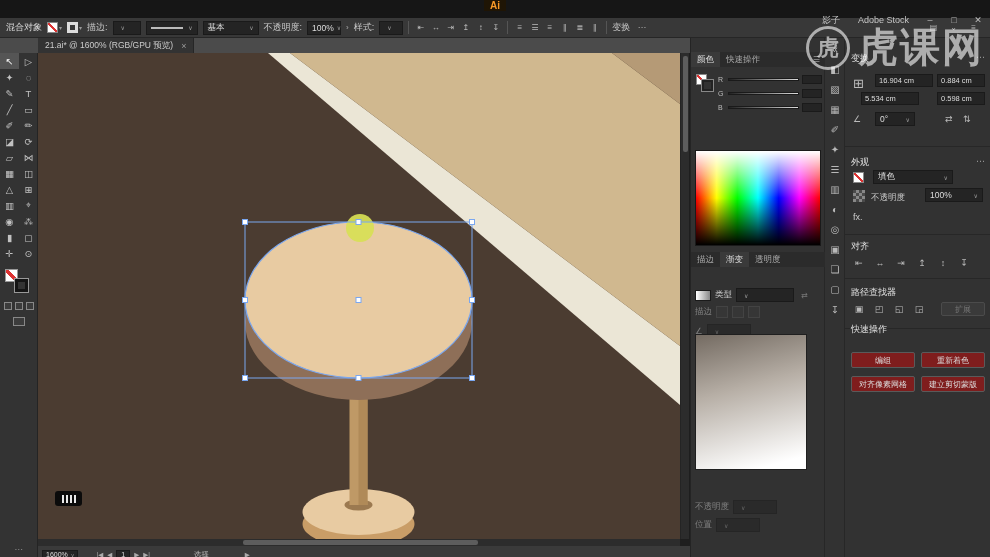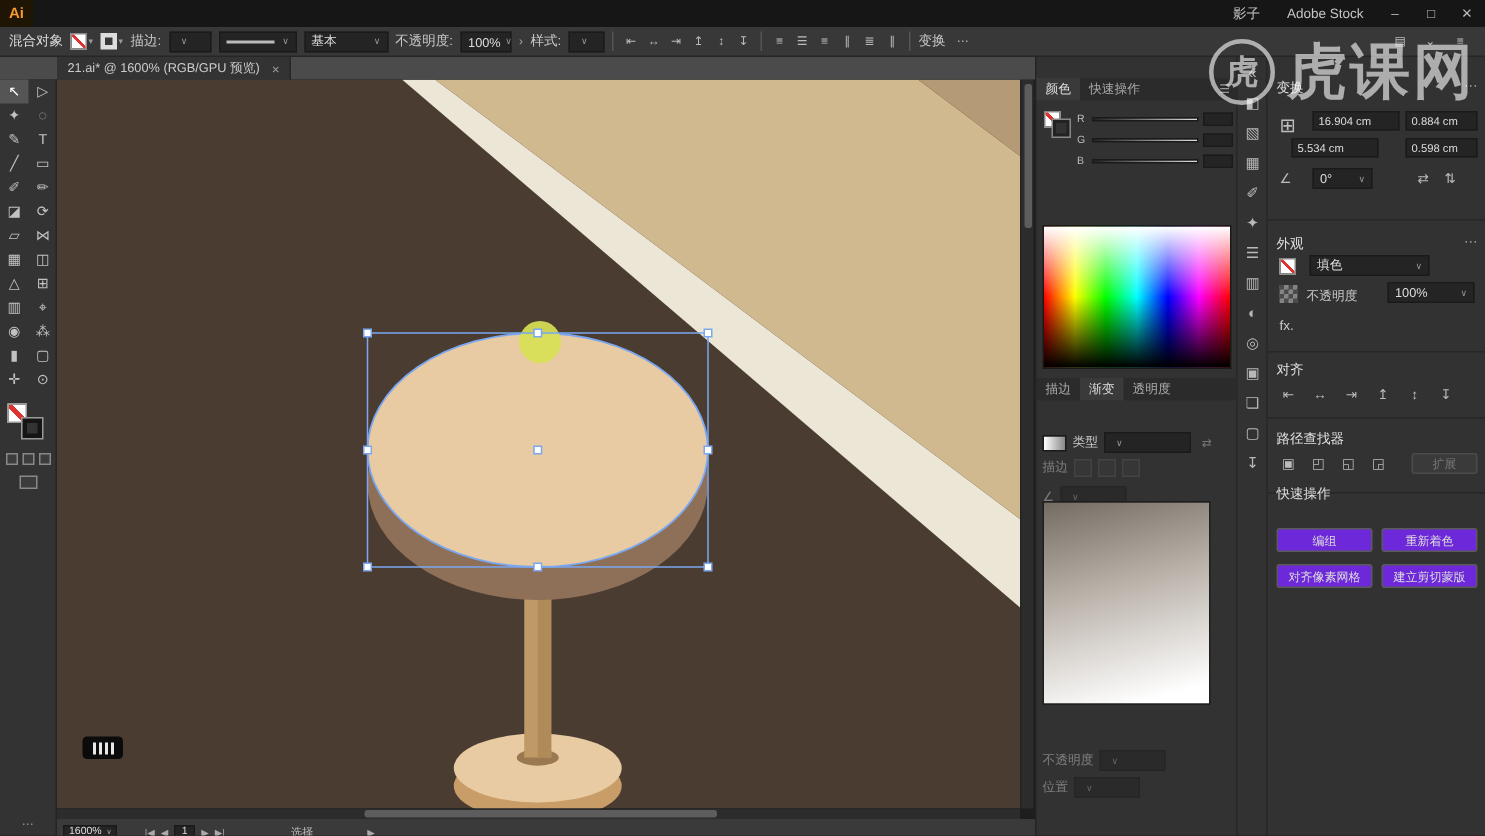--- a/index.html
+++ b/index.html
@@ -1,21 +1,21 @@
 <!DOCTYPE html>
 <html><head>
 <meta charset="utf-8">
 <style>
   *{margin:0;padding:0;box-sizing:border-box;}
   html,body{width:990px;height:557px;overflow:hidden;background:#1e1e1e;}
   body{font-family:"Liberation Sans","DejaVu Sans",sans-serif;font-size:9px;color:#c8c8c8;position:relative;}
   .app{position:absolute;inset:0;}
 
   
-  .menubar{position:absolute;left:0;top:0;width:990px;height:18px;background:#161616;display:flex;align-items:center;z-index:6;}
+  .menubar{position:absolute;left:0;top:0;width:990px;height:18px;background:#161616;display:flex;align-items:center;z-index:6;flex-direction:column;}
   .ai-logo{width:22px;height:18px;background:#1f1505;color:#f79a28;font-weight:bold;font-size:10px;display:flex;align-items:center;justify-content:center;}
   .menu-item{padding:0 7px;font-size:9.5px;color:#cfcfcf;line-height:18px;}
   .menubar-right{margin-left:auto;display:flex;align-items:center;}
   .ws{padding:0 9px;font-size:9px;color:#c5c5c5;}
   .winbtn{width:24px;height:18px;display:flex;align-items:center;justify-content:center;font-size:9px;color:#bbb;}
 
   
   .controlbar{position:absolute;left:0;top:18px;width:990px;height:20px;background:#383838;border-bottom:1px solid #262626;display:flex;align-items:center;gap:5px;padding:0 6px;font-size:9px;color:#c8c8c8;z-index:5;}
   .cb-strong{color:#ddd;}
   .sel{background:#242424;border:1px solid #1a1a1a;height:14px;display:inline-flex;align-items:center;justify-content:space-between;padding:0 4px;color:#ddd;font-size:8.5px;}
@@ -110,21 +110,21 @@
   .sec-title{position:absolute;left:6px;font-size:9px;color:#e0e0e0;}
   .sec-more{position:absolute;right:6px;color:#999;font-size:9px;}
   .divider{position:absolute;left:0;width:146px;border-top:1px solid #272727;}
   .vbox{position:absolute;background:#242424;border:1px solid #1a1a1a;font-size:7.5px;color:#ddd;display:flex;align-items:center;padding:0 3px;overflow:hidden;white-space:nowrap;height:13px;}
   .picon{position:absolute;color:#bbb;font-size:10px;}
   .abtn{width:16px;height:14px;display:inline-flex;align-items:center;justify-content:center;color:#bbb;font-size:9px;}
   #prop-align{position:absolute;left:6px;top:218px;display:flex;gap:5px;}
   #prop-pf{position:absolute;left:6px;top:264px;display:flex;gap:4px;}
   .expand-btn{position:absolute;left:96px;top:264px;width:44px;height:14px;background:#3a3a3a;border:1px solid #4b4b4b;border-radius:2px;color:#777;font-size:8px;display:flex;align-items:center;justify-content:center;}
   #quick-grid{position:absolute;left:6px;top:314px;display:grid;grid-template-columns:64px 64px;gap:8px 6px;}
-  .qbtn{height:16px;background:#6d28d9;border:1px solid #5a5a5a;border-radius:2px;color:#ddd;font-size:8px;display:flex;align-items:center;justify-content:center;white-space:nowrap;overflow:hidden;}
+  .qbtn{height:16px;background:#7f1d1d;border:1px solid #5a5a5a;border-radius:2px;color:#ddd;font-size:8px;display:flex;align-items:center;justify-content:center;white-space:nowrap;overflow:hidden;}
   .checker{width:12px;height:12px;background-image:linear-gradient(45deg,#888 25%,transparent 25%,transparent 75%,#888 75%),linear-gradient(45deg,#888 25%,#4a4a4a 25%,#4a4a4a 75%,#888 75%);background-size:6px 6px;background-position:0 0,3px 3px;}
 
   .dock-icon{width:20px;height:18px;display:flex;align-items:center;justify-content:center;color:#b8b8b8;font-size:10px;margin-top:2px;}
 
   
   .watermark{position:absolute;right:6px;top:20px;display:flex;align-items:center;gap:8px;opacity:.6;color:#fff;z-index:99;pointer-events:none;}
   .wm-logo{width:44px;height:44px;border:3px solid #fff;border-radius:50%;display:flex;align-items:center;justify-content:center;font-size:22px;font-weight:bold;}
   .wm-text{font-size:40px;font-weight:bold;letter-spacing:2px;}
 </style>
 </head>

